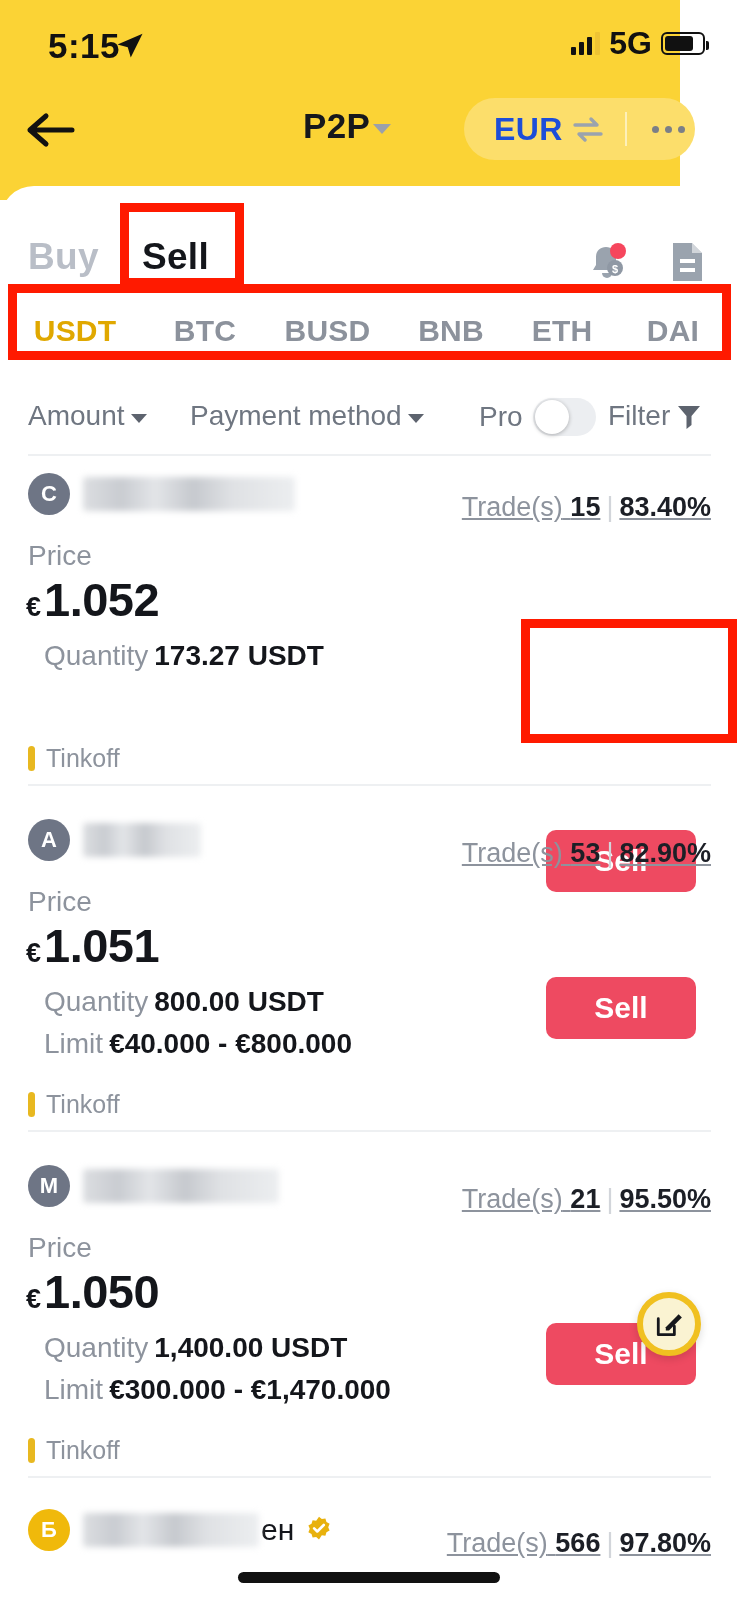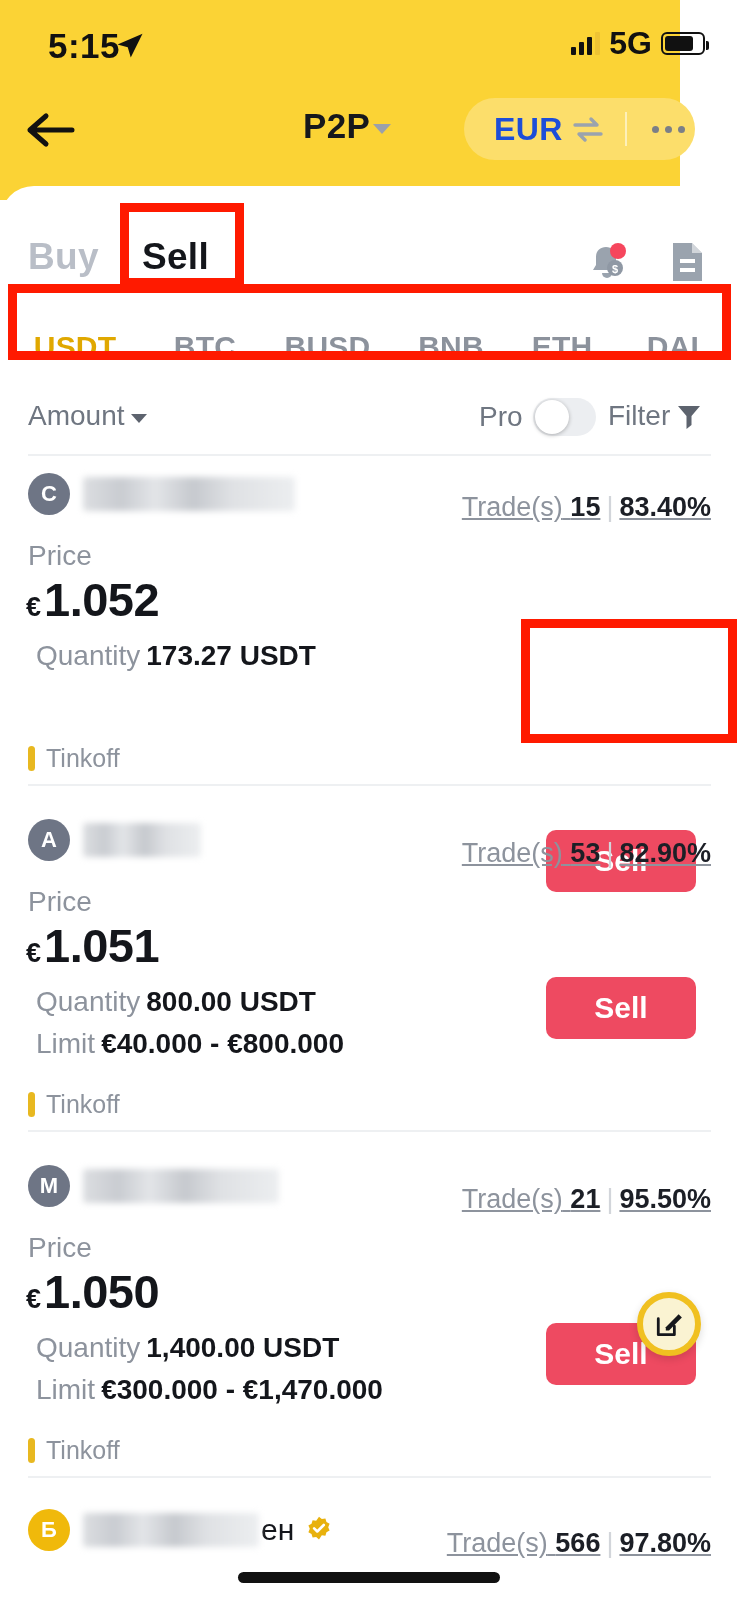--- a/index.html
+++ b/index.html
@@ -71,21 +71,21 @@
   .bs-tabs{position:absolute;left:0;top:36px;width:739px;height:88px;}
   .tab-buy{position:absolute;left:28px;top:14px;font-size:37px;font-weight:600;color:#b9bec7;letter-spacing:.3px;}
   .tab-sell{position:absolute;left:142px;top:14px;font-size:37px;font-weight:700;color:#14161b;letter-spacing:.3px;}
   .hdr-icons{position:absolute;right:34px;top:18px;display:flex;align-items:center;gap:40px;}
   .bell-wrap{position:relative;width:44px;height:44px;}
   .doc-ic{width:36px;height:44px;}
 
   
   .coin-row{
     position:absolute;left:0;top:128px;width:739px;height:66px;
-    display:flex;align-items:center;
+    display:flex;align-items:flex-start;
   }
   .coin{
     font-size:30px;font-weight:600;color:#8c929c;letter-spacing:.2px;
     text-align:center;flex:0 0 auto;
   }
   .coin.active{color:#E0A800;font-weight:700;}
 
   
   .filter-row{position:absolute;left:0;top:196px;width:739px;height:70px;}
   .fr-item{position:absolute;display:flex;align-items:center;gap:6px;font-size:28px;color:#6f7681;}
@@ -116,21 +116,21 @@
   .trades{
     position:absolute;right:28px;top:20px;font-size:27px;color:#8d939d;white-space:nowrap;text-decoration:underline;
   }
   .trades b{color:#1c1f26;font-weight:700;}
   .trades .sep{color:#d2d5da;margin:0 6px;}
 
   .lbl-price{position:absolute;left:28px;font-size:28px;color:#8d939d;}
   .price-big{position:absolute;left:26px;display:flex;align-items:baseline;}
   .price-cur{font-size:27px;font-weight:700;color:#14161b;}
   .price-val{font-size:47px;font-weight:700;color:#14161b;letter-spacing:-.5px;margin-left:3px;}
-  .qty,.limit{position:absolute;left:36px;font-size:28px;color:#8d939d;white-space:nowrap;text-align:center;}
+  .qty,.limit{position:absolute;left:44px;font-size:28px;color:#8d939d;white-space:nowrap;text-align:center;}
   .qty b,.limit b{color:#14161b;font-weight:700;margin-left:6px;}
 
   .sell-btn{
     position:absolute;width:150px;height:62px;border-radius:10px;background:#EE4A61;
     color:#fff;font-size:30px;font-weight:600;display:flex;align-items:center;justify-content:center;
     border:none;cursor:pointer;font-family:"Liberation Sans",sans-serif;
   }
   .paytag{position:absolute;left:28px;display:flex;align-items:center;gap:11px;}
   .paybar{width:7px;height:25px;border-radius:4px;background:#E8B820;display:block;}
   .paytxt{font-size:25px;color:#8d939d;}
@@ -243,20 +243,24 @@
       <div class="coin" style="width:112px">BNB</div>
       <div class="coin" style="width:110px">ETH</div>
       <div class="coin" style="width:112px">DAI</div>
     </div>
 
     <div class="filter-row">
       <div class="fr-item fr-amount">
         <span>Amount</span>
         <span class="mini-caret"></span>
       </div>
+      <div class="fr-item fr-pay">
+        <span>Payment method</span>
+        <span class="mini-caret"></span>
+      </div>
       <div class="fr-item fr-pro">
         <span>Pro</span>
         <span class="toggle">
             <i></i>
           </span>
       </div>
       <div class="fr-item fr-filter">
         <span>Filter</span>
         <span class="funnel">
           <svg viewBox="0 0 26 26" width="26" height="26">

